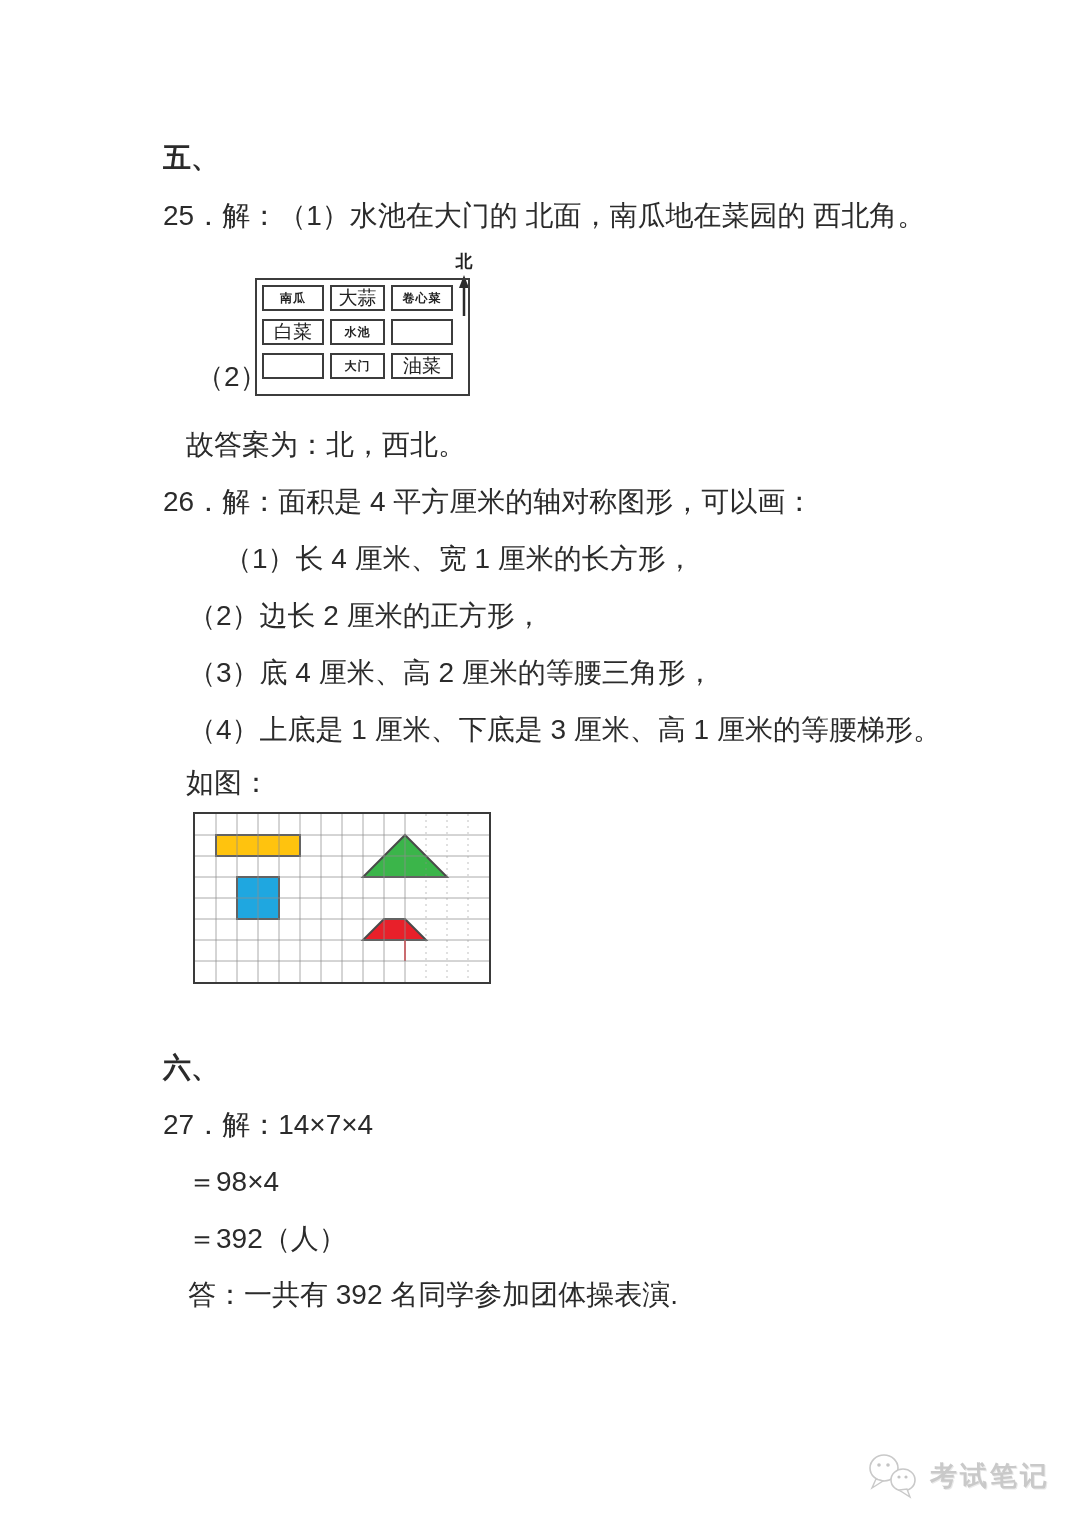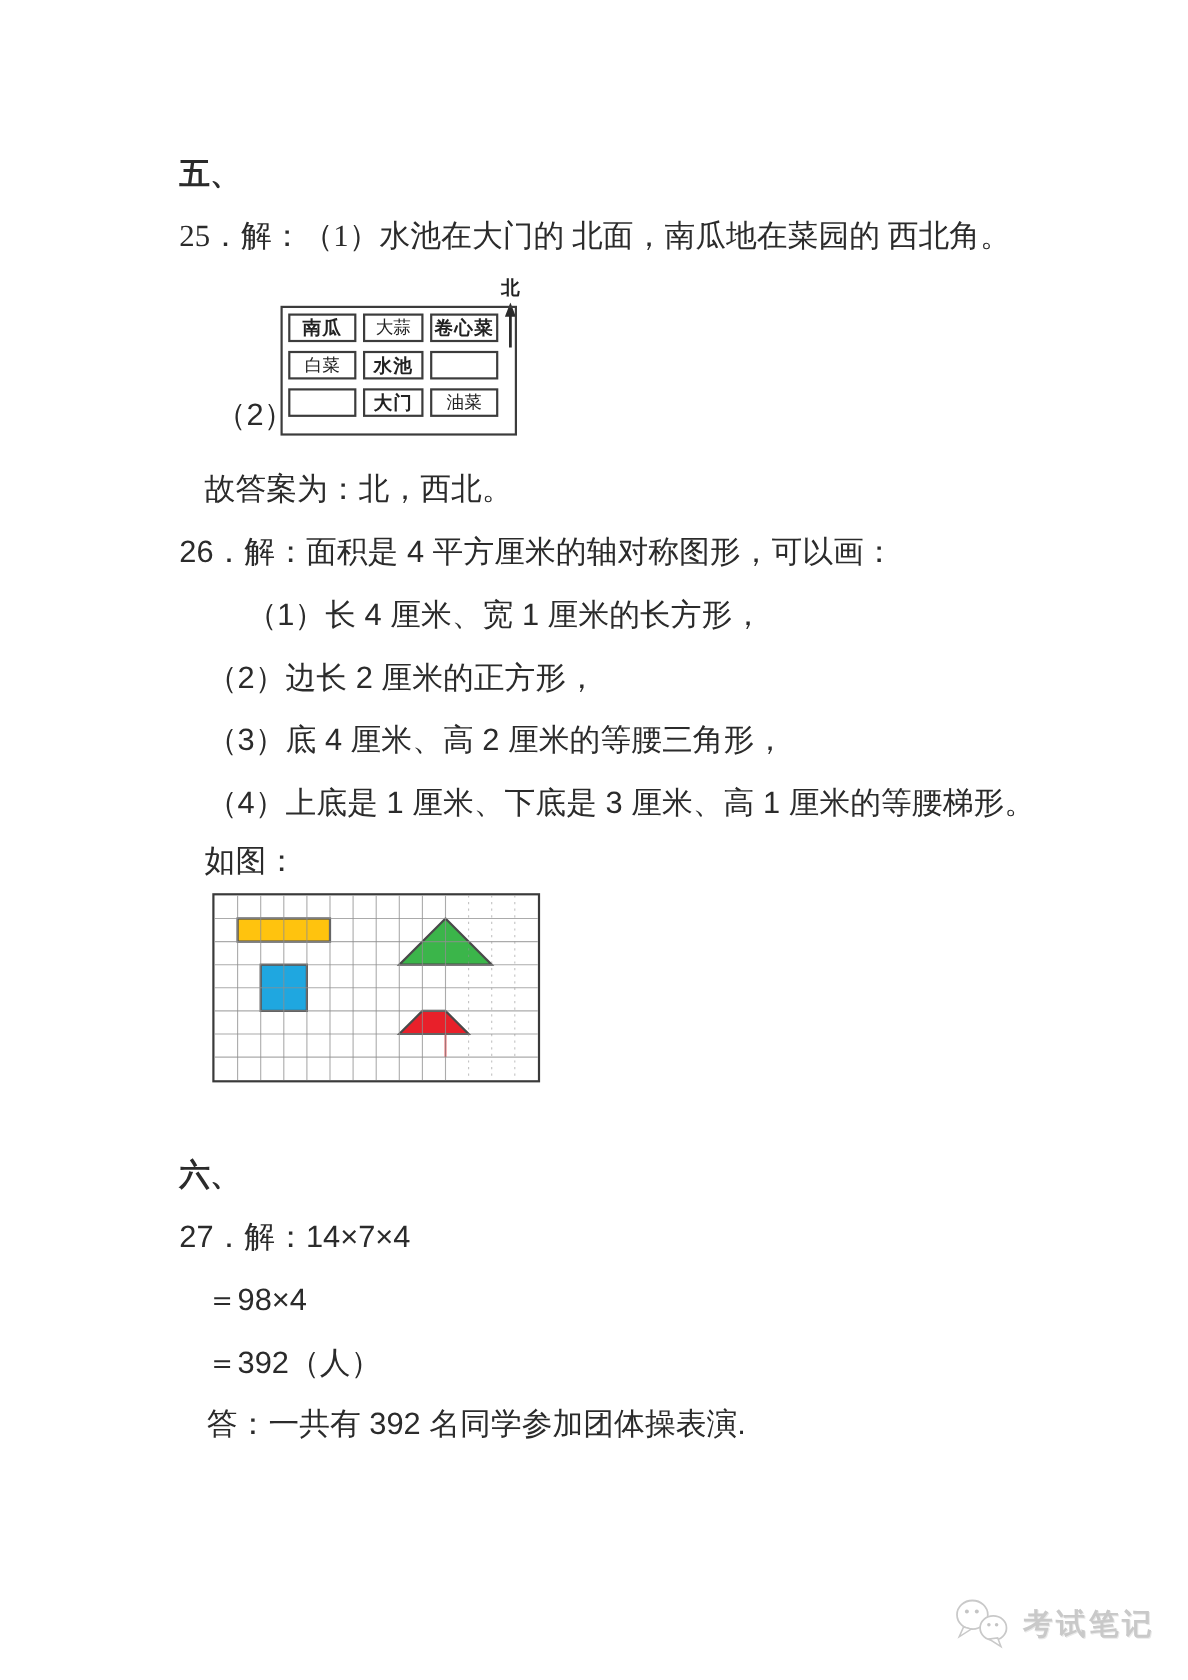--- a/index.html
+++ b/index.html
@@ -28,23 +28,23 @@
     border:2px solid #3c3c3c;
     display:grid;
     grid-template-columns:62px 55px 62px;
     grid-template-rows:26px 26px 26px;
     column-gap:6px;row-gap:8px;
     padding:5px;box-sizing:content-box;
   }
   .garden-cell{
     border:2px solid #3c3c3c;
     display:flex;align-items:center;justify-content:center;
-    font-size:16px;color:#222;overflow:hidden;
+    font-size:19px;color:#222;overflow:hidden;
   }
-  .garden-cell.hand{font-weight:700;font-size:17px;letter-spacing:1px;}
+  .garden-cell.hand{font-weight:700;font-size:12px;letter-spacing:1px;}
   .north{position:absolute;left:196px;top:-2px;width:26px;text-align:center;}
   .north-label{font-size:17px;font-weight:700;color:#222;display:block;}
   .north-arrow{display:block;margin:2px auto 0;}
 
   
   .grid-figure{
     position:absolute;left:193px;top:812px;
     width:294px;height:168px;
     border:2px solid #3a3a3a;background:#fff;
   }
@@ -60,21 +60,21 @@
     text-shadow:1px 1px 0 #e9e9e9;
   }
 </style>
 </head>
 <body>
 
 <div class="page">
 
   <div class="line section-head" style="left:163px;top:141px;">五、</div>
 
-  <div class="line" style="left:163px;top:199px;font-family:Liberation Serif, serif;">25．解：（1）水池在大门的 北面，南瓜地在菜园的 西北角。</div>
+  <div class="line" style="left:163px;top:199px;">25．解：（1）水池在大门的 北面，南瓜地在菜园的 西北角。</div>
 
   <div class="garden">
     <div class="north">
       <span class="north-label">北</span>
       <svg class="north-arrow" width="16" height="42" viewBox="0 0 16 42">
         <line x1="8" y1="41" x2="8" y2="9" stroke="#2b2b2b" stroke-width="2.5"></line>
         <polygon points="8,0 3,13 13,13" fill="#2b2b2b"></polygon>
       </svg>
     </div>
     <div class="garden-box">

